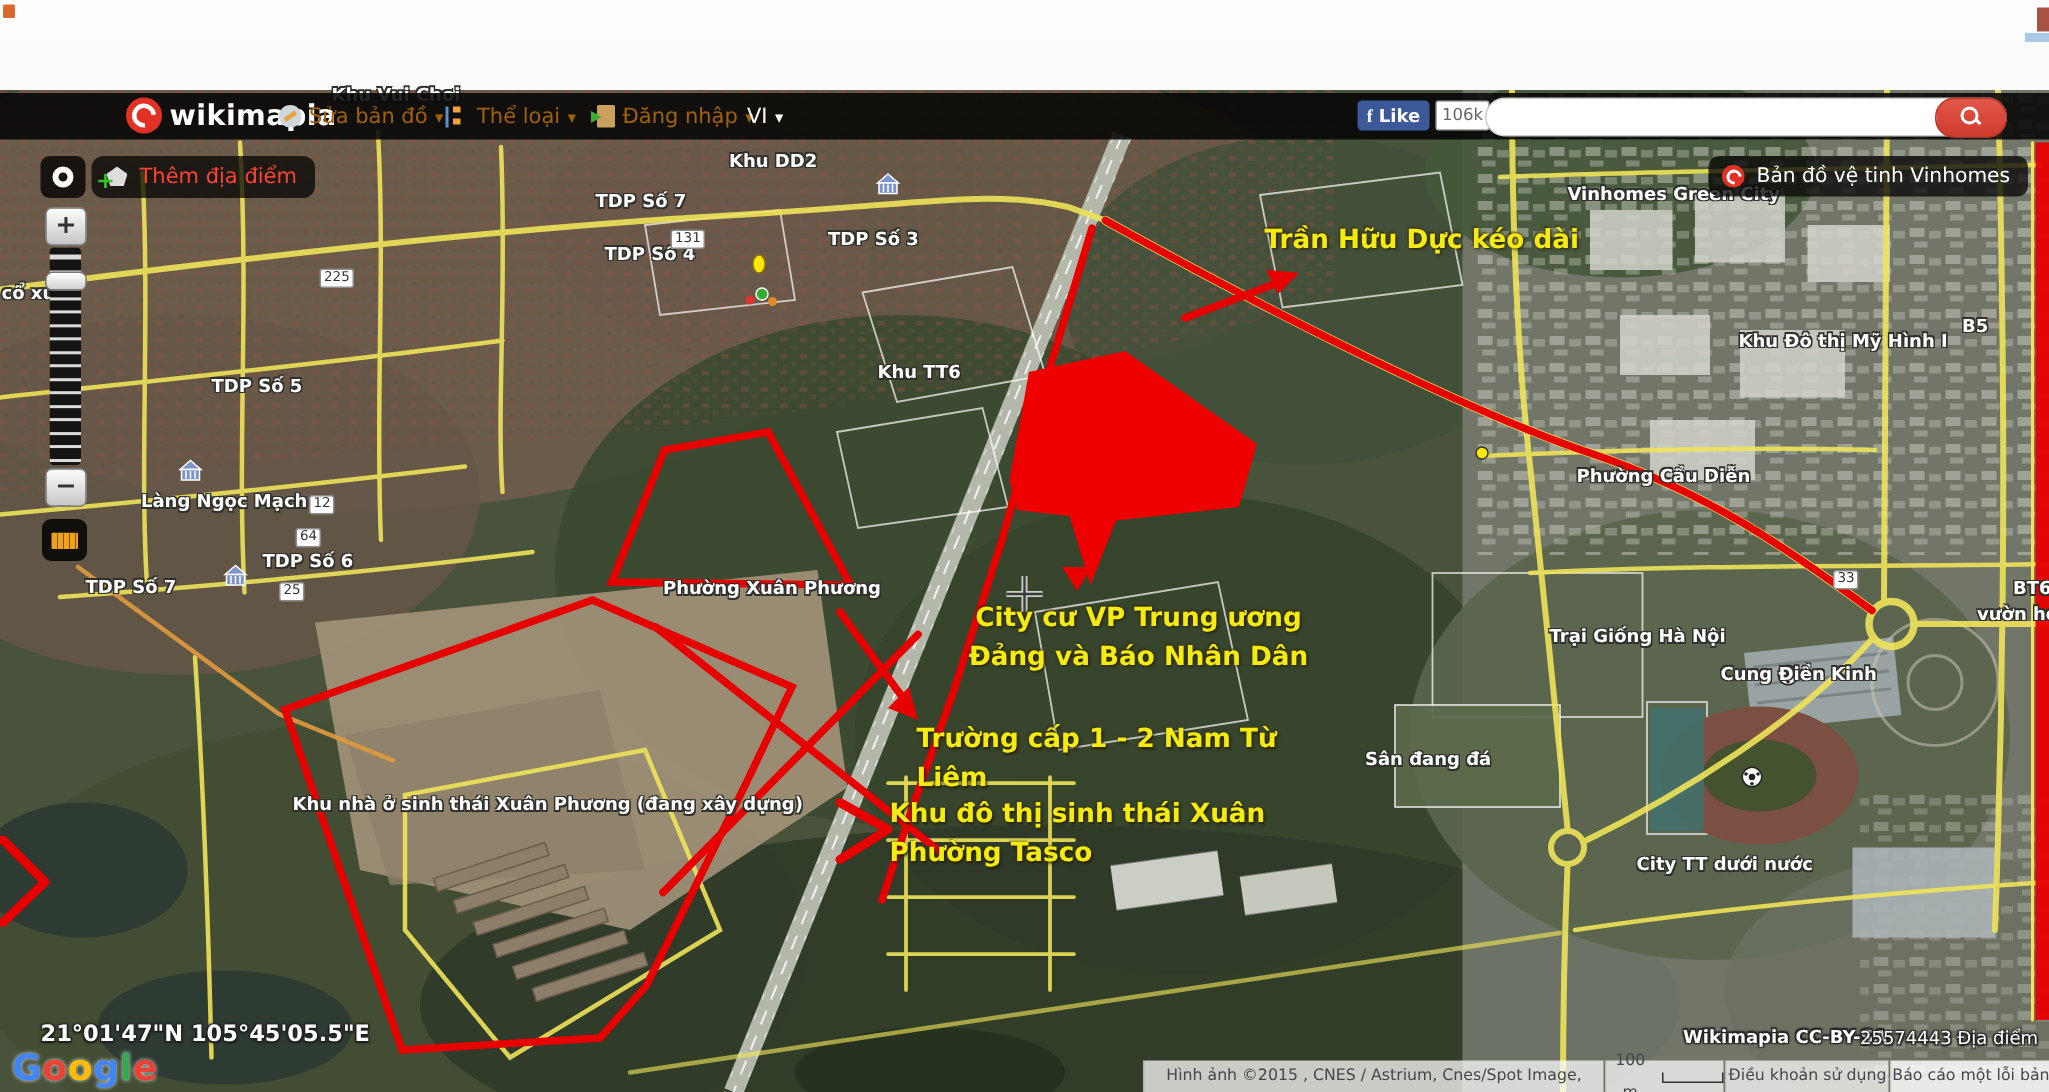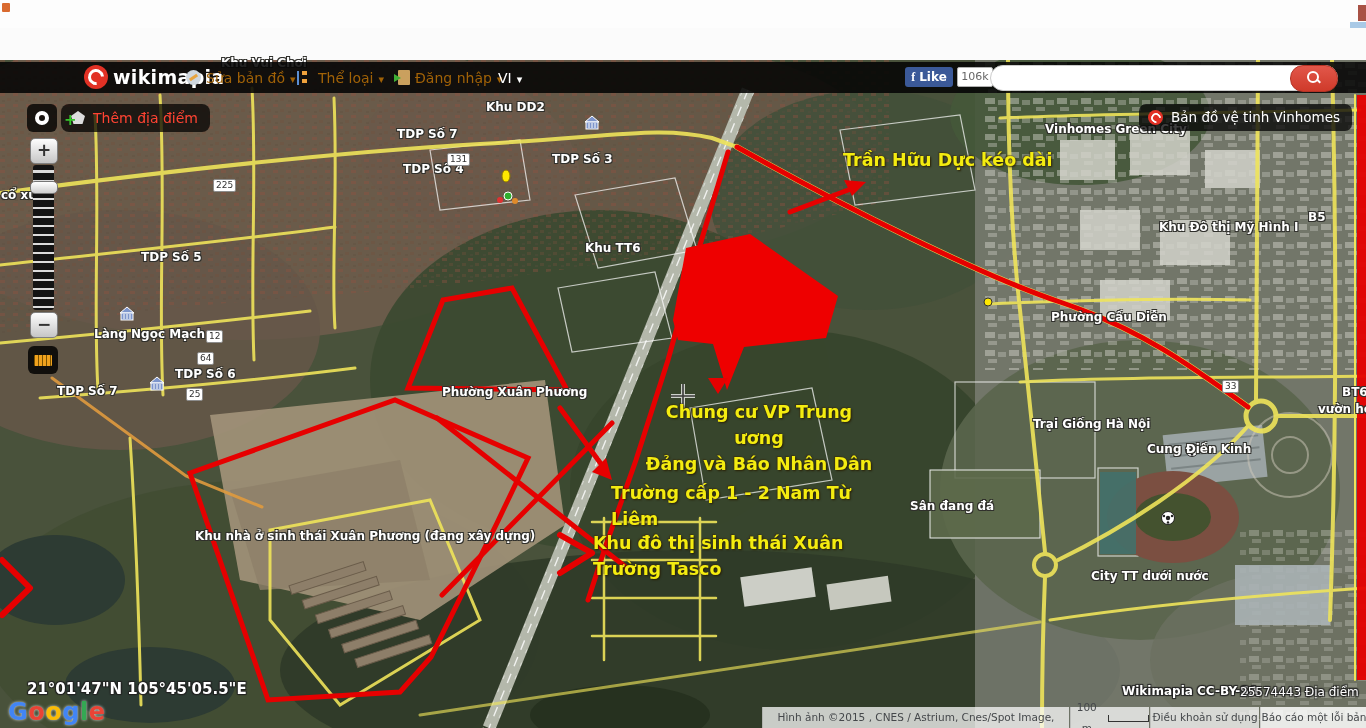--- a/index.html
+++ b/index.html
@@ -370,26 +370,26 @@
 <span class="ml small" style="left:1318px;top:402px">vườn ho</span>
 
 <span class="badge" style="left:447px;top:153px">131</span>
 <span class="badge" style="left:213px;top:179px">225</span>
 <span class="badge" style="left:206px;top:330px">12</span>
 <span class="badge" style="left:197px;top:352px">64</span>
 <span class="badge" style="left:186px;top:388px">25</span>
 <span class="badge" style="left:1222px;top:380px">33</span>
 
 <div class="annot" style="left:843px;top:147px">Trần Hữu Dực kéo dài</div>
-<div class="annot" style="left:645px;top:399px;width:228px;text-align:center">Chung cư VP Trung ương
+<div class="annot" style="left:645px;top:399px;width:228px;text-align:center">City cư VP Trung ương
 Đảng và Báo Nhân Dân</div>
 <div class="annot" style="left:611px;top:480px">Trường cấp 1 - 2 Nam Từ
 Liêm</div>
 <div class="annot" style="left:593px;top:530px">Khu đô thị sinh thái Xuân
-Trường Tasco</div>
+Phường Tasco</div>
 
 <div class="attr" id="coords">21°01'47"N 105°45'05.5"E</div>
 <div class="abs" id="google-logo"><span class="gB">G</span><span class="gR">o</span><span class="gY">o</span><span class="gB">g</span><span class="gG">l</span><span class="gR">e</span></div>
 <div class="attr" id="cc-text">Wikimapia CC-BY-SA</div>
 <div class="attr" id="places-text">25574443 Địa điểm</div>
 
 <div class="fbar" id="f-imagery">Hình ảnh ©2015 , CNES / Astrium, Cnes/Spot Image, DigitalGlobe</div>
 <div class="fbar" id="f-scale">
   <span>100 m</span>
   <span id="scalebar"></span>

